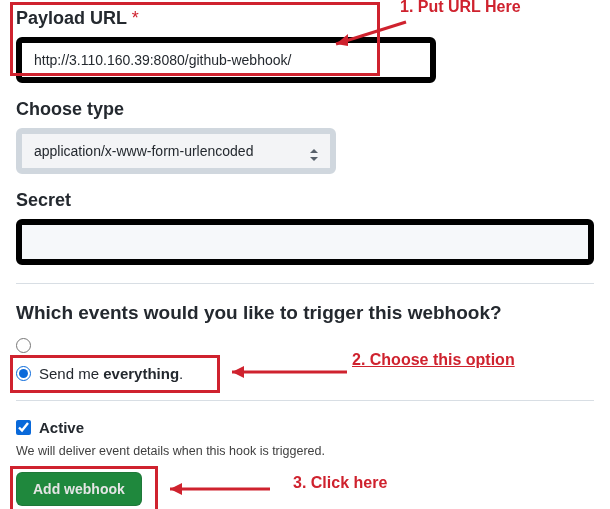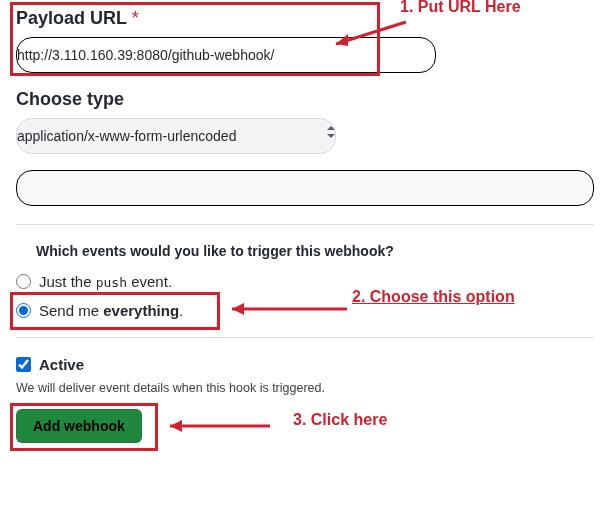--- a/index.html
+++ b/index.html
@@ -15,50 +15,49 @@
     .form-label {
       display: block;
       font-weight: 600;
       font-size: 18px;
       margin-bottom: 8px;
     }
     .required-star { color: #cf222e; font-weight: 400; }
     .form-input, .form-select-wrap {
       width: 100%;
       max-width: 420px;
-      padding: 7px 0;
+      padding: 7px 12px;
       font-size: 14px;
       line-height: 20px;
       color: #24292f;
       background-color: #f6f8fa;
-      border: 1px solid #000000;
-      border-radius: 16px;
+      border: 6px solid #000000;
+      border-radius: 6px;
     }
     .form-input { font-family: inherit; }
     .form-select-wrap {
       max-width: 320px;
       background-color: #f3f4f6;
       border-color: #d0d7de;
       display: flex;
-      align-items: flex-start;
+      align-items: flex-end;
       justify-content: space-between;
       cursor: pointer;
     }
     .select-caret {
       display: inline-flex;
       flex-direction: column;
       gap: 1px;
       align-items: center;
     }
     hr { border: none; border-top: 1px solid #d8dee4; margin: 18px 0; }
     .section-heading {
       font-weight: 600;
-      font-size: 14px;
+      font-size: 19px;
       margin-bottom: 14px;
-      margin-left: 20px;
     }
     .radio-row, .check-row {
       display: flex;
       align-items: center;
       gap: 8px;
       margin-bottom: 12px;
     }
     .radio-row label, .check-row label { font-size: 15px; }
     input[type="radio"], input[type="checkbox"] {
       width: 15px; height: 15px; cursor: pointer;
@@ -71,21 +70,21 @@
       color: #404040;
       margin-left: 0;
       margin-top: -6px;
       margin-bottom: 14px;
     }
     .btn-primary {
       display: inline-block;
       padding: 8px 16px;
       font-size: 14px;
       font-weight: 600;
-      color: #000000;
+      color: #e5e5e5;
       background-color: #1f883d;
       border: 1px solid rgba(31,35,40,0.15);
       border-radius: 6px;
       cursor: pointer;
     }
     
     .annot-box-1 {
       position: absolute;
       border: 3px solid #cf222e;
       pointer-events: none;
@@ -135,34 +134,32 @@
       <svg width="8" height="12">
           <polygon points="4,0 8,4 0,4" fill="#57606a"></polygon>
           <polygon points="0,8 8,8 4,12" fill="#57606a"></polygon>
         </svg>
     </span>
   </div>
 </div>
 
 
 <div class="form-group">
+  <label class="form-label">Secret</label>
   <input type="password" class="form-input" style="max-width: 100%;" value="">
 </div>
 
 <hr>
 
 
 <div class="rel">
   <div class="section-heading">Which events would you like to trigger this webhook?</div>
 
   <div class="radio-row">
     <input type="radio" name="trigger" style="">
-    <label>
-      <span>Just the </span><span class="mono">push</span><span> event.</span>
-    </label>
   </div>
 
   <div class="radio-row rel">
     <input type="radio" name="trigger" checked="" style="">
     <label>
       <span>Send me </span><strong>everything</strong><span>.</span>
     </label>
     <div class="annot-box-1" style="left:-6px; top:-10px; width:210px; height:38px;"></div>
     <div class="annot-text" style="position:absolute; left:336px; top:-14px;text-decoration:underline;">2. Choose this option</div>
     <div class="annot-arrow" style="left:206px; top:-2px;">

